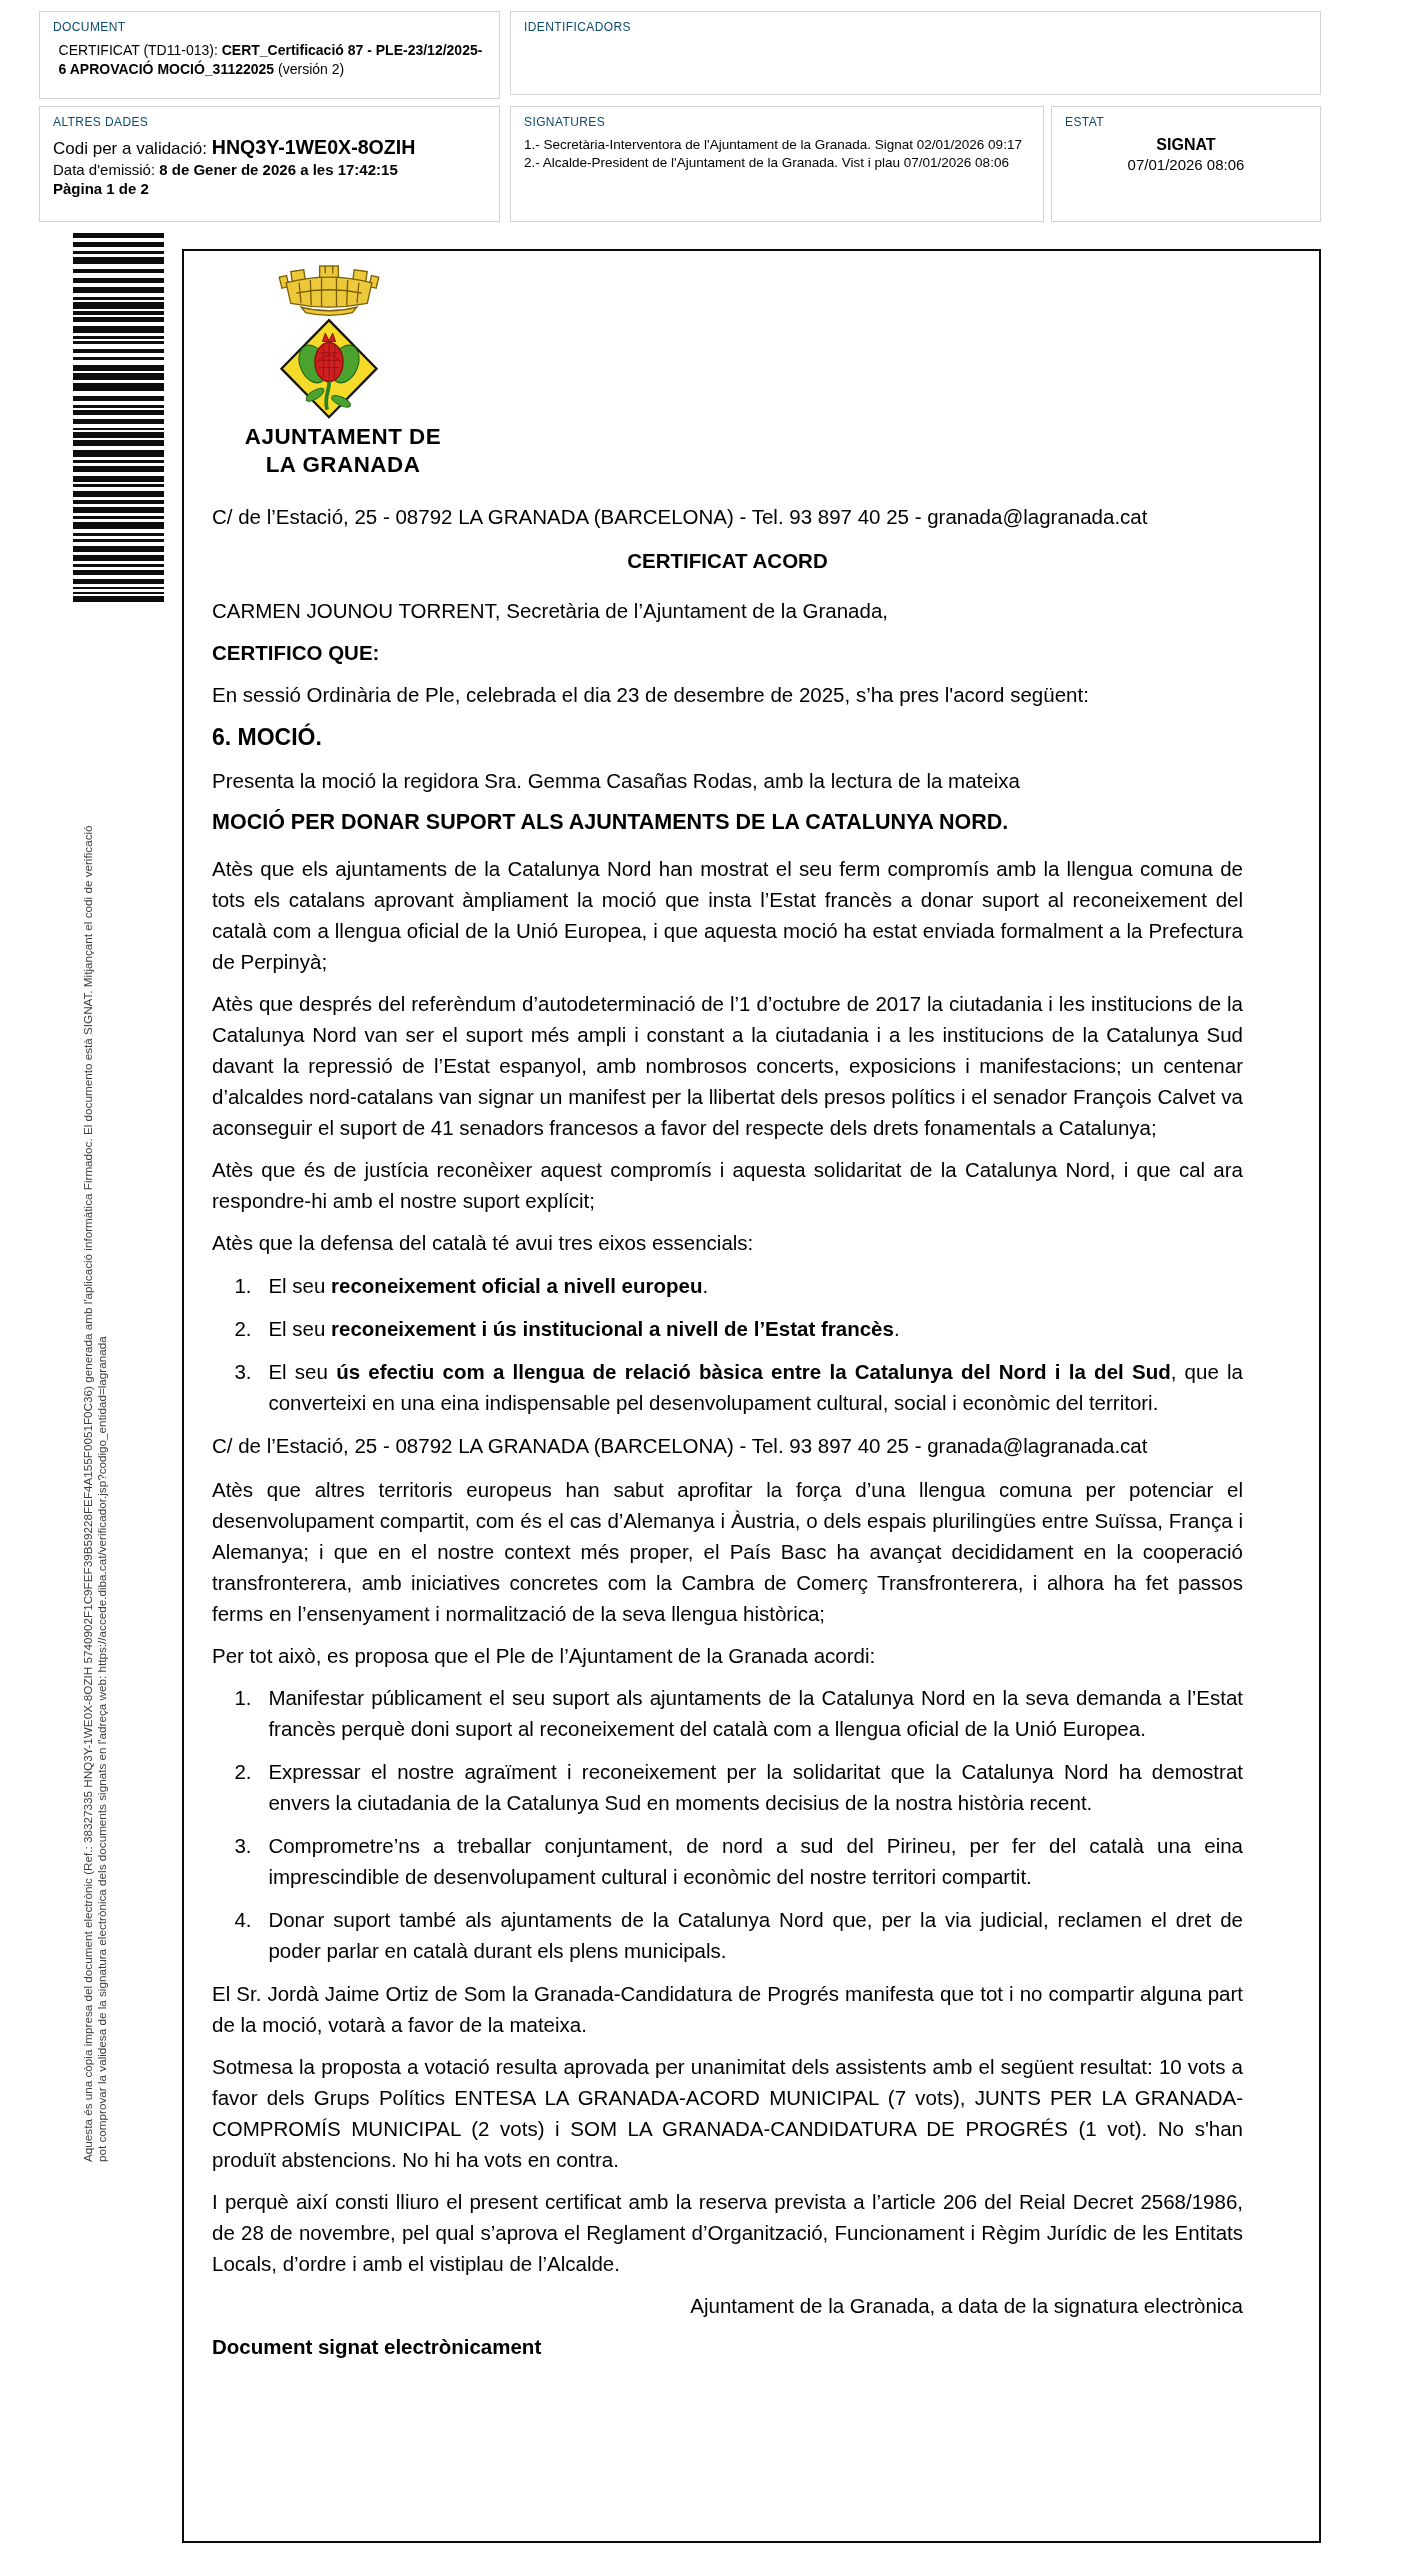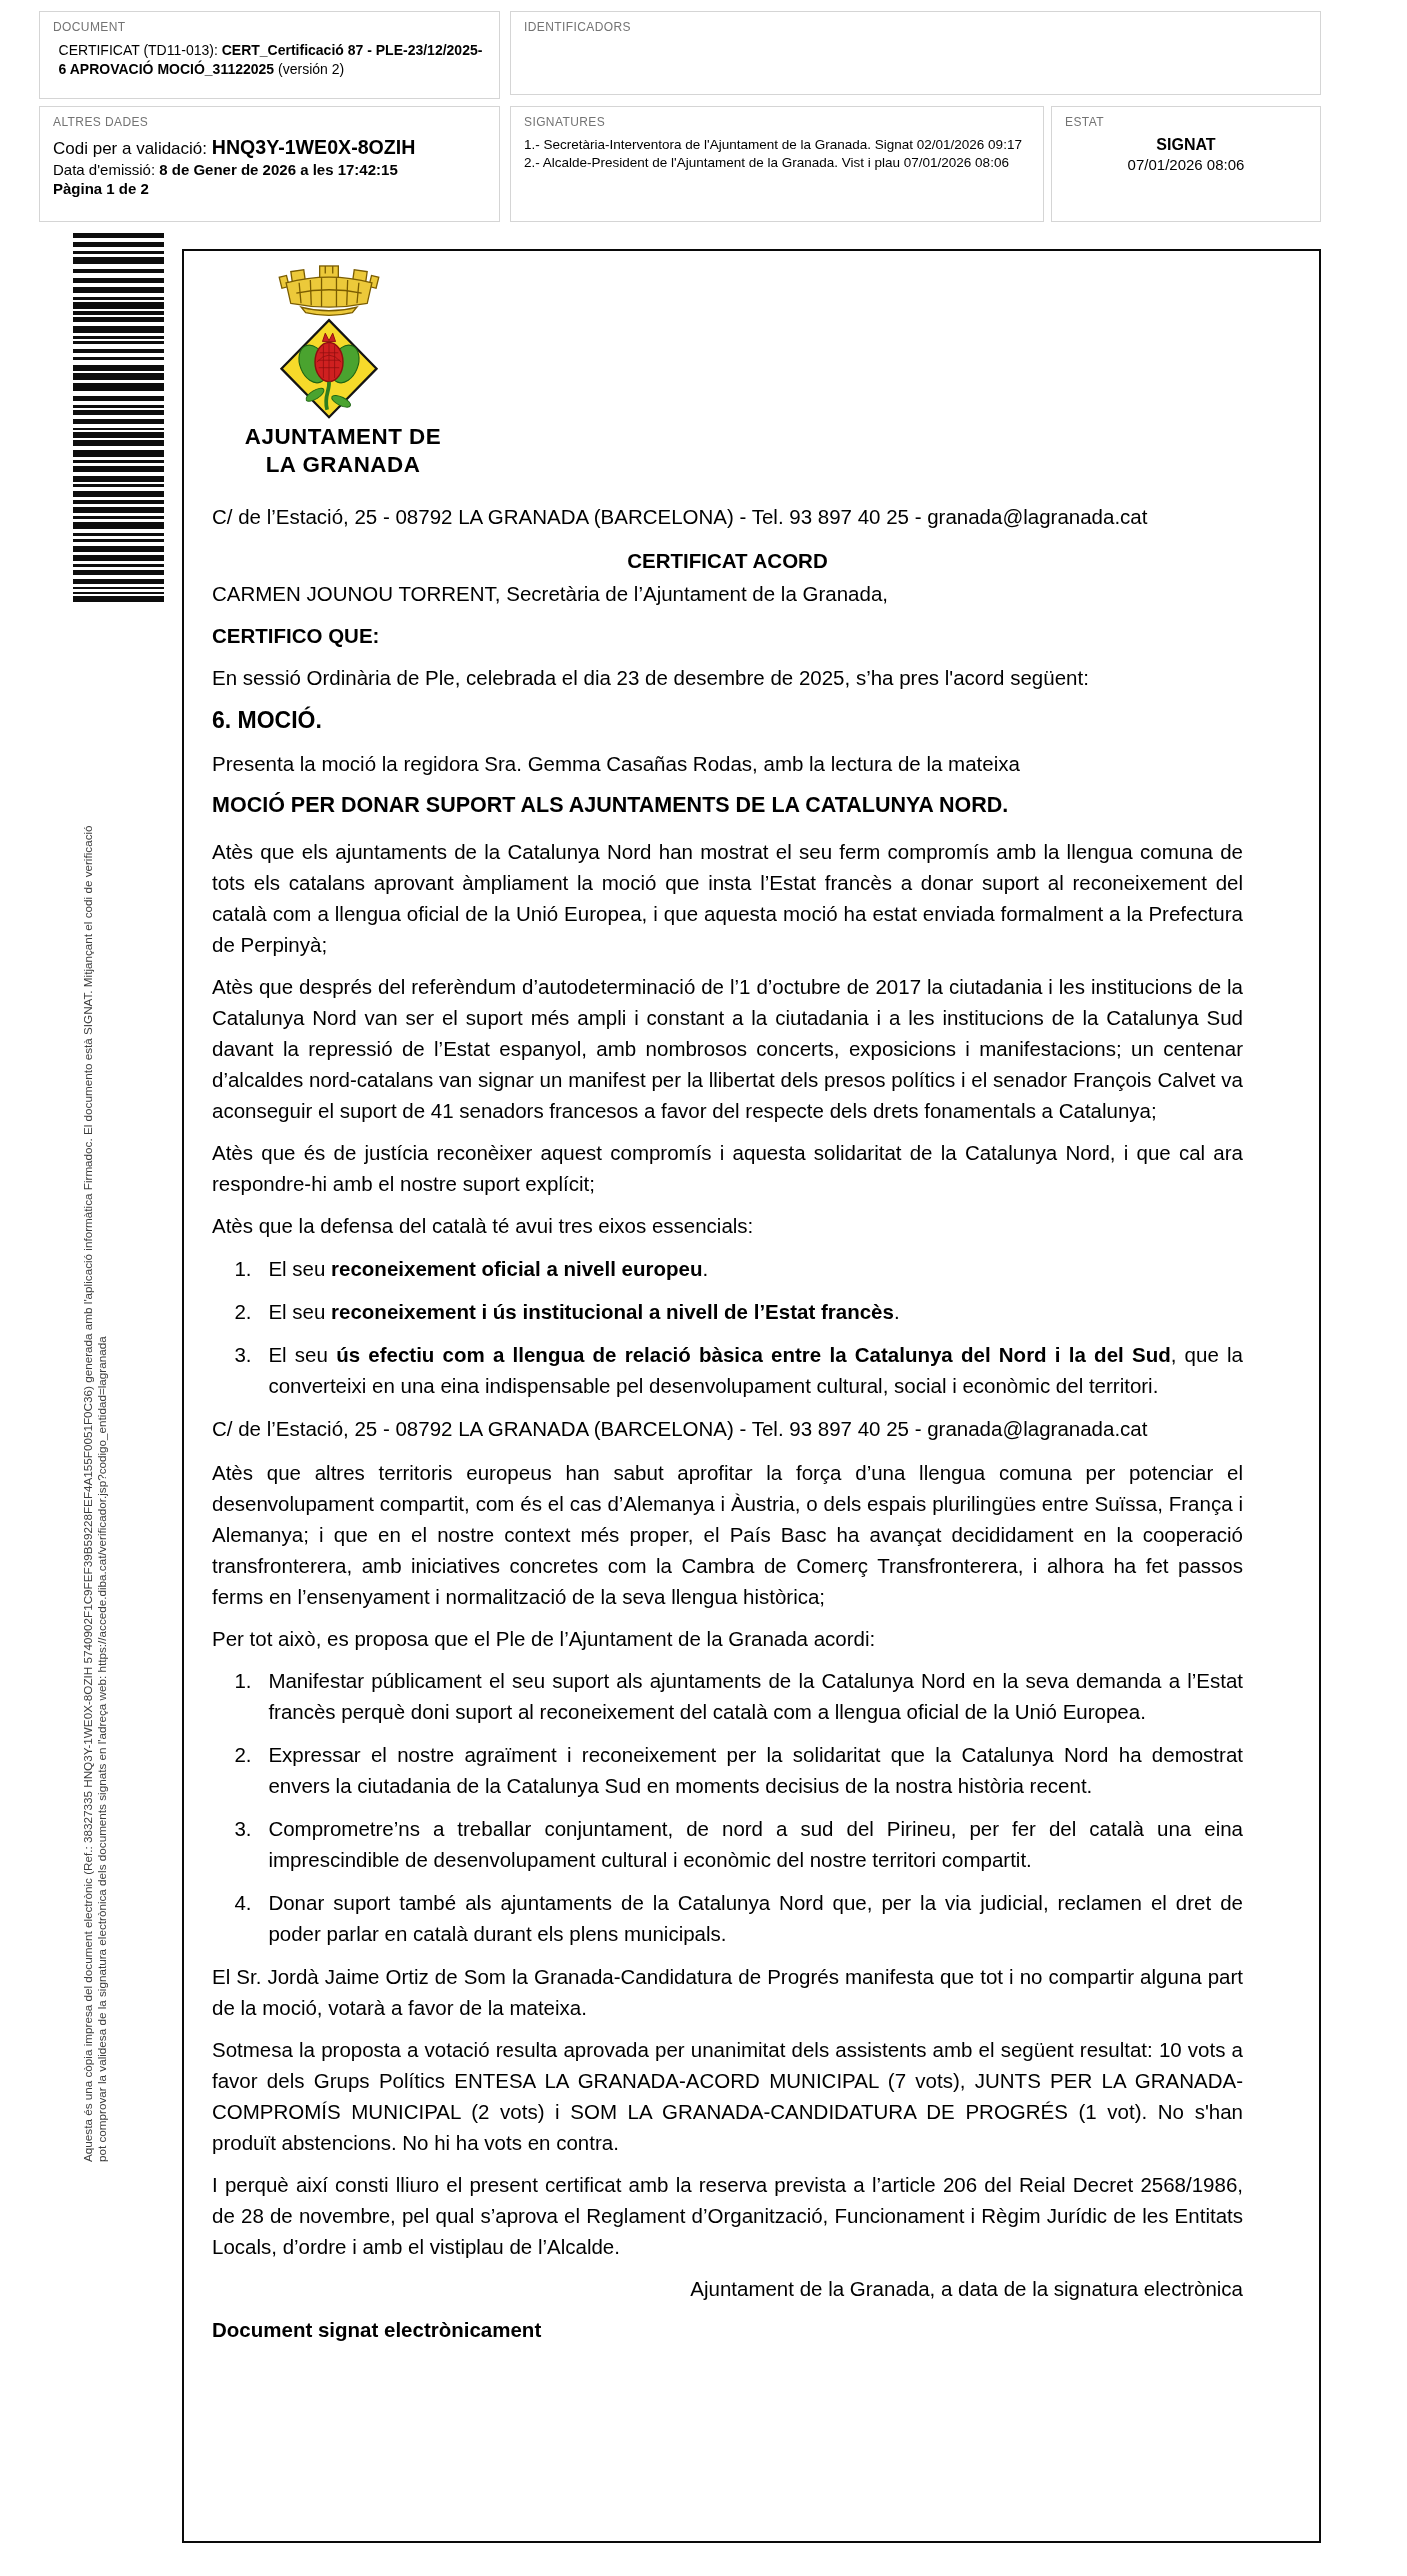--- a/index.html
+++ b/index.html
@@ -6,21 +6,21 @@
   body{
     width:1407px;height:2576px;position:relative;background:#ffffff;
     font-family:"Liberation Sans", sans-serif;color:#000;overflow:hidden;
     -webkit-font-smoothing:antialiased;
   }
   
   .hdr-box{
     position:absolute;border:1.9px solid #d5d5d5;background:#fff;
     box-sizing:border-box;padding:7.5px 13px;
   }
-  .hdr-label{font-size:12px;color:#737373;letter-spacing:0.4px;margin-bottom:7.5px;}
+  .hdr-label{font-size:12px;color:#0c4a6e;letter-spacing:0.4px;margin-bottom:7.5px;}
   #box-document{left:39px;top:11.2px;width:461px;height:88px;}
   #box-ident{left:510px;top:11.2px;width:811px;height:84px;}
   #box-altres{left:39px;top:106px;width:461px;height:116px;}
   #box-sign{left:510px;top:106px;width:534px;height:116px;}
   #box-estat{left:1051px;top:106px;width:270px;height:116px;}
   .doc-content{font-size:14px;line-height:19px;padding-left:5.6px;}
   .doc-content b{font-weight:bold;}
   .altres-line1{font-size:17px;margin:3.7px 0 1.9px;}
   .altres-line1 .code{font-weight:bold;font-size:19.6px;}
   .altres-line2{font-size:15px;margin:1.9px 0;}
@@ -44,21 +44,21 @@
   }
   .emblem{position:absolute;left:89px;top:13px;width:112px;height:157px;}
   .org-name{
     position:absolute;left:47px;top:172px;width:224px;text-align:center;
     font-weight:bold;font-size:22.4px;line-height:28px;letter-spacing:0.5px;
   }
   .content{position:absolute;left:28px;top:250px;width:1031px;font-size:20.5px;line-height:31px;}
   .para{margin:0 0 11.2px;text-align:justify;}
   .single{text-align:left;}
   .addr{margin:0 0 13px;text-align:left;}
-  .cert-title{text-align:center;font-weight:bold;margin:0 0 2px;}
+  .cert-title{text-align:center;font-weight:bold;margin:0 0 19px;}
   .bold-line{font-weight:bold;margin:0 0 11.2px;}
   .h-mocio{font-weight:bold;font-size:23px;margin:1.9px 0 12px;}
   .h-motion{font-weight:bold;font-size:21.5px;margin:3.7px 0 15px;}
   .olist{margin:0 0 3.7px;}
   .li{display:flex;margin:0 0 12px;}
   .li-num{flex:0 0 34px;margin-left:22.4px;}
   .li-body{flex:1;text-align:justify;}
   .closing-right{text-align:right;margin:3.7px 0 9.3px;}
   .closing-signed{font-weight:bold;margin:7.5px 0 0;}
 </style>

